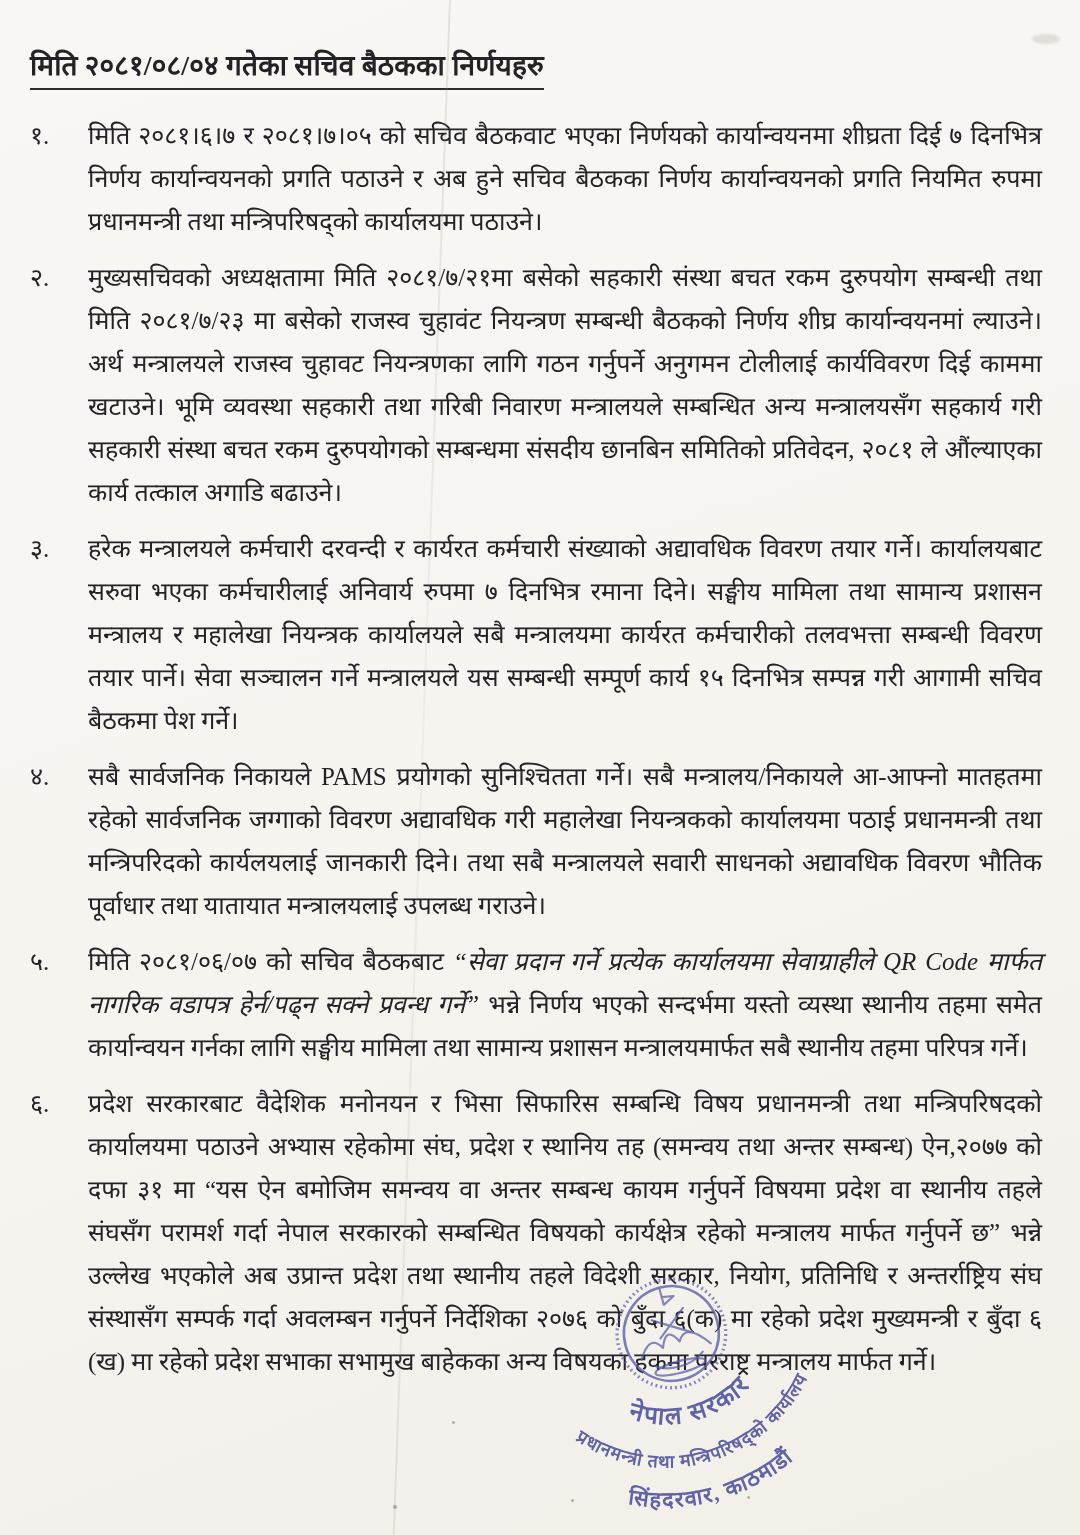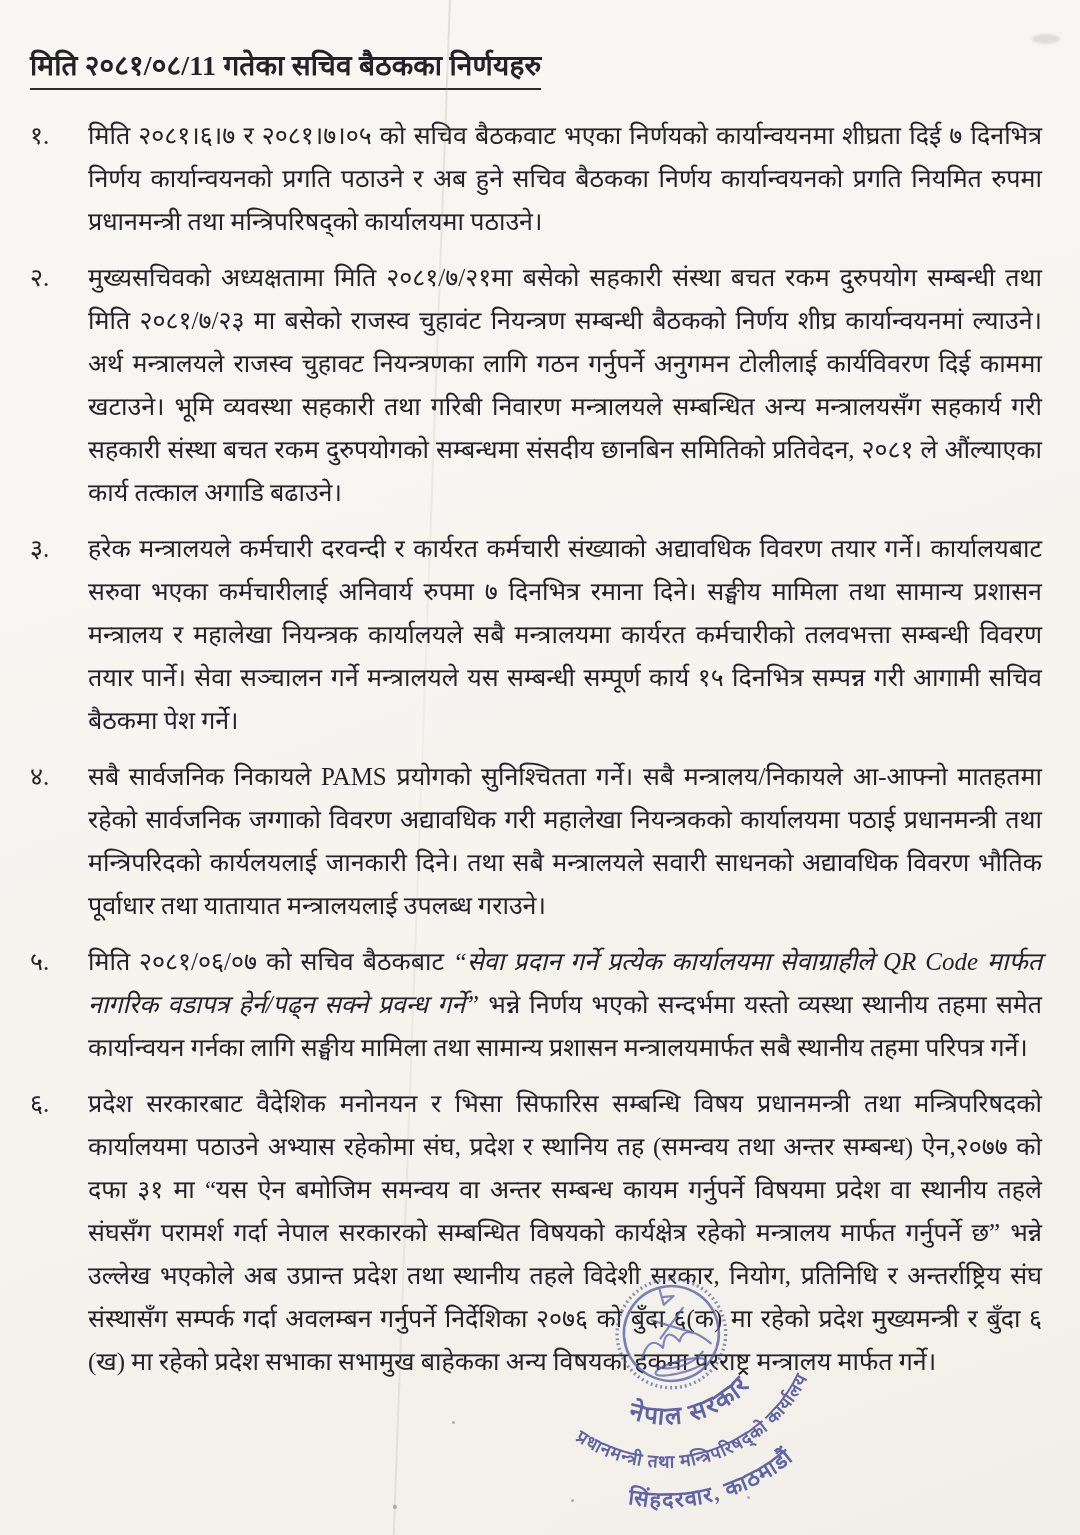--- a/index.html
+++ b/index.html
@@ -54,21 +54,21 @@
     background: rgba(165,160,152,0.28); border-radius: 50%; filter: blur(1px);
   }
 </style>
 </head>
 <body>
 
 <div class="page">
   <div class="crease"></div>
   <div class="smudge"></div>
 
-  <h1 class="title-wrap"><span class="title-text">मिति २०८१/०८/11 गतेका सचिव बैठकका निर्णयहरु</span></h1>
+  <h1 class="title-wrap"><span class="title-text">मिति २०८१/०८/०४ गतेका सचिव बैठकका निर्णयहरु</span></h1>
 
   <ol class="decision-list">
   <li class="decision-item">
     <span class="marker">१.</span>
     <span class="body"><span class="run-normal">मिति २०८१।६।७ र २०८१।७।०५ को सचिव बैठकवाट भएका निर्णयको कार्यान्वयनमा शीघ्रता दिई ७ दिनभित्र निर्णय कार्यान्वयनको प्रगति पठाउने र अब हुने सचिव बैठकका निर्णय कार्यान्वयनको प्रगति नियमित रुपमा प्रधानमन्त्री तथा मन्त्रिपरिषद्को कार्यालयमा पठाउने।</span></span>
   </li>
 
   <li class="decision-item">
     <span class="marker">२.</span>
     <span class="body"><span class="run-normal">मुख्यसचिवको अध्यक्षतामा मिति २०८१/७/२१मा बसेको सहकारी संस्था बचत रकम दुरुपयोग सम्बन्धी तथा मिति २०८१/७/२३ मा बसेको राजस्व चुहावंट नियन्त्रण सम्बन्धी बैठकको निर्णय शीघ्र कार्यान्वयनमां ल्याउने। अर्थ मन्त्रालयले राजस्व चुहावट नियन्त्रणका लागि गठन गर्नुपर्ने अनुगमन टोलीलाई कार्यविवरण दिई काममा खटाउने। भूमि व्यवस्था सहकारी तथा गरिबी निवारण मन्त्रालयले सम्बन्धित अन्य मन्त्रालयसँग सहकार्य गरी सहकारी संस्था बचत रकम दुरुपयोगको सम्बन्धमा संसदीय छानबिन समितिको प्रतिवेदन, २०८१ ले औंल्याएका कार्य तत्काल अगाडि बढाउने।</span></span>

